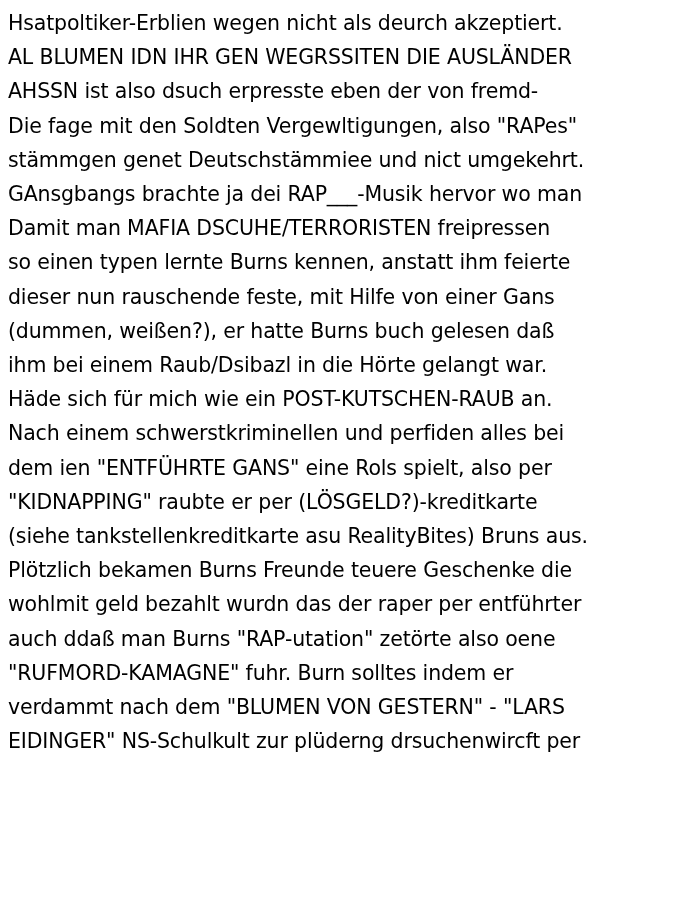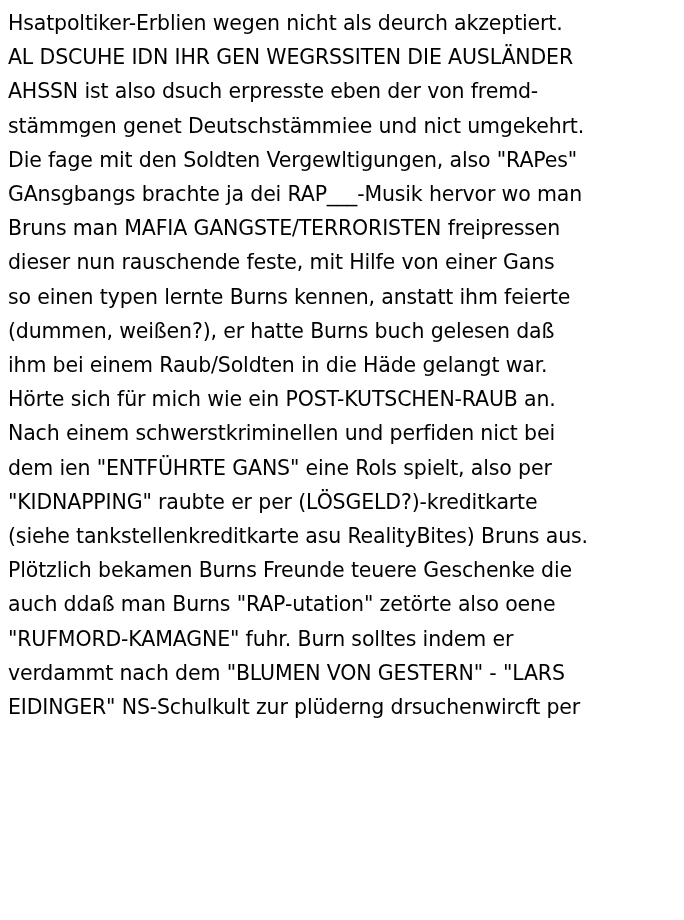--- a/index.html
+++ b/index.html
@@ -28,33 +28,34 @@
     line-height: 34.2px;
     white-space: pre;
     letter-spacing: -0.15px;
   }
 </style>
 </head>
 <body style="background: rgb(255, 255, 255);">
 
 <div id="doc" style="color: rgb(0, 0, 0);">
   <span class="line">Hsatpoltiker-Erblien wegen nicht als deurch akzeptiert.</span>
-  <span class="line">AL DSCUHE IDN IHR GEN WEGRSSITEN DIE AUSLÄNDER</span>
+  <span class="line">AL BLUMEN IDN IHR GEN WEGRSSITEN DIE AUSLÄNDER</span>
   <span class="line">AHSSN ist also dsuch erpresste eben der von fremd-</span>
+  <span class="line">Die fage mit den Soldten Vergewltigungen, also "RAPes"</span>
   <span class="line">stämmgen genet Deutschstämmiee und nict umgekehrt.</span>
-  <span class="line">Die fage mit den Soldten Vergewltigungen, also "RAPes"</span>
   <span class="line">GAnsgbangs brachte ja dei RAP___-Musik hervor wo man</span>
-  <span class="line">Bruns man MAFIA GANGSTE/TERRORISTEN freipressen</span>
+  <span class="line">Damit man MAFIA DSCUHE/TERRORISTEN freipressen</span>
+  <span class="line">so einen typen lernte Burns kennen, anstatt ihm feierte</span>
   <span class="line">dieser nun rauschende feste, mit Hilfe von einer Gans</span>
-  <span class="line">so einen typen lernte Burns kennen, anstatt ihm feierte</span>
   <span class="line">(dummen, weißen?), er hatte Burns buch gelesen daß</span>
-  <span class="line">ihm bei einem Raub/Soldten in die Häde gelangt war.</span>
-  <span class="line">Hörte sich für mich wie ein POST-KUTSCHEN-RAUB an.</span>
-  <span class="line">Nach einem schwerstkriminellen und perfiden nict bei</span>
+  <span class="line">ihm bei einem Raub/Dsibazl in die Hörte gelangt war.</span>
+  <span class="line">Häde sich für mich wie ein POST-KUTSCHEN-RAUB an.</span>
+  <span class="line">Nach einem schwerstkriminellen und perfiden alles bei</span>
   <span class="line">dem ien "ENTFÜHRTE GANS" eine Rols spielt, also per</span>
   <span class="line">"KIDNAPPING" raubte er per (LÖSGELD?)-kreditkarte</span>
   <span class="line">(siehe tankstellenkreditkarte asu RealityBites) Bruns aus.</span>
   <span class="line">Plötzlich bekamen Burns Freunde teuere Geschenke die</span>
+  <span class="line">wohlmit geld bezahlt wurdn das der raper per entführter</span>
   <span class="line">auch ddaß man Burns "RAP-utation" zetörte also oene</span>
   <span class="line">"RUFMORD-KAMAGNE" fuhr. Burn solltes indem er</span>
   <span class="line">verdammt nach dem "BLUMEN VON GESTERN" - "LARS</span>
   <span class="line">EIDINGER" NS-Schulkult zur plüderng drsuchenwircft per</span>
 </div>
 
 </body></html>

